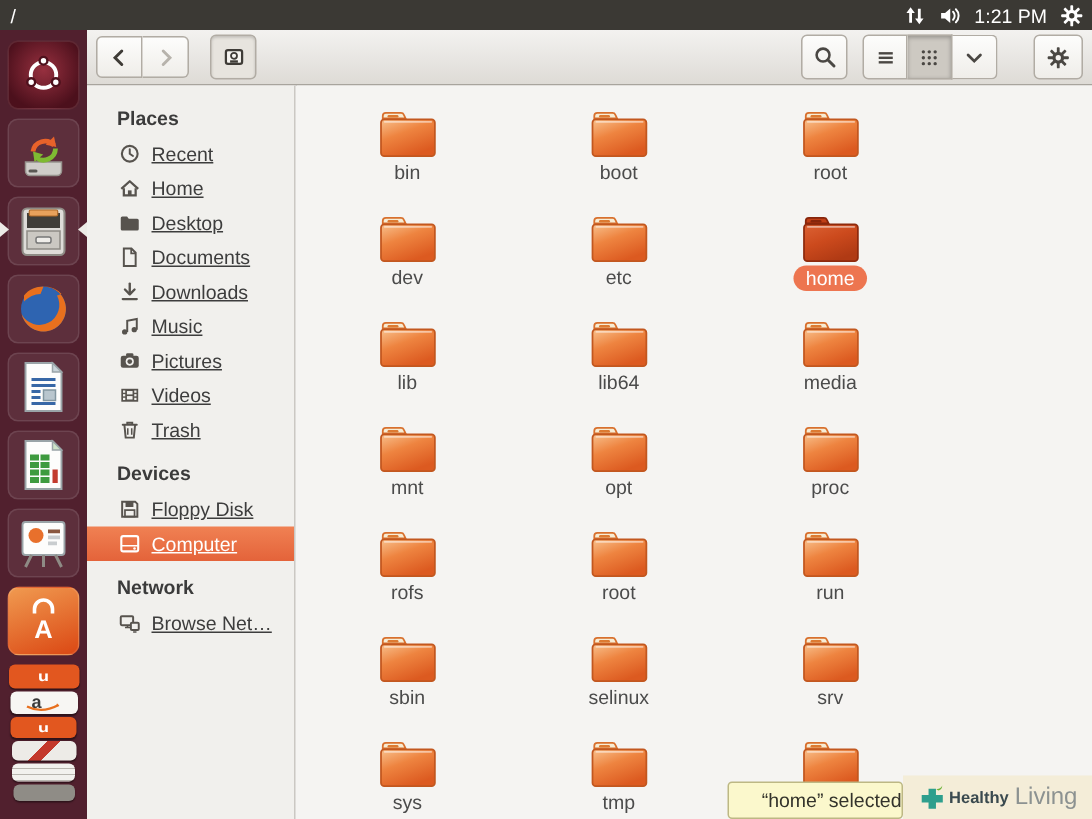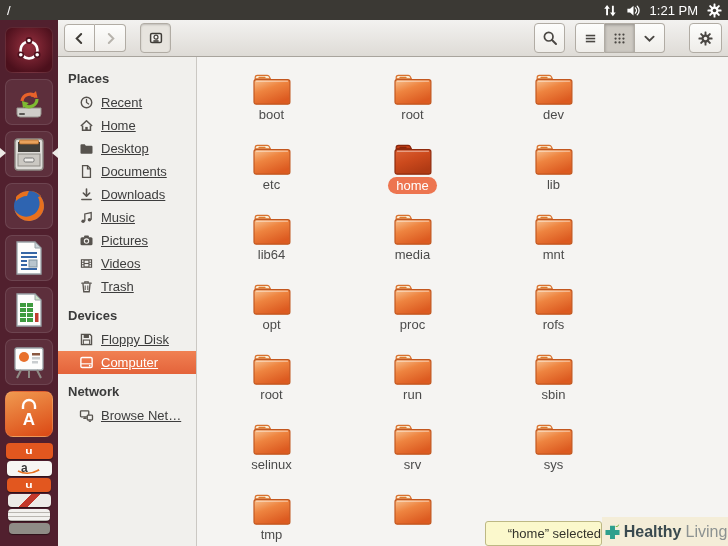--- a/index.html
+++ b/index.html
@@ -58,40 +58,40 @@
   #view-group{margin-left:10px;}
   #view-group .btn{width:30px;height:30px;border-radius:0;border-left:none;}
   #view-group .btn:first-child{border-radius:4px 0 0 4px;border-left:1px solid #B1ACA4;}
   #view-group .btn:last-child{border-radius:0 4px 4px 0;}
   .btn.pressed{background:#CDC9C2;box-shadow:inset 0 1px 3px rgba(0,0,0,0.28);}
   #btn-menu{width:33px;height:30px;margin-left:24px;}
   
   #sidebar{position:absolute;left:0;top:37px;width:139px;height:489px;box-sizing:border-box;
     background:#F1F0ED;border-right:1px solid #CBC8C3;padding-top:6px;overflow:hidden;
     font-size:13px;color:#3D3D3D;}
-  .sb-header{font-weight:bold;padding:10px 0 5px 10px;color:#3B3B3B;}
+  .sb-header{font-weight:bold;padding:10px 0 5px 20px;color:#3B3B3B;}
   .sb-header:first-child{padding-top:8px;}
   .sb-item{display:flex;align-items:center;height:23px;padding-left:21px;gap:7px;cursor:default;text-decoration:underline;}
   .sb-icon{width:15px;height:15px;display:flex;color:#57534E;flex:0 0 15px;}
   .sb-item.selected{background:linear-gradient(#F08153,#E4633A);color:#fff;}
   .sb-item.selected .sb-icon{color:#fff;}
   
   #content{position:absolute;left:140px;top:37px;width:530px;height:489px;background:#F5F4F2;overflow:hidden;}
   #folder-grid{display:grid;grid-template-columns:repeat(3,141px);grid-auto-rows:70px;padding:13px 0 0 3px;}
   .cell{display:flex;flex-direction:column;align-items:center;justify-content:flex-start;}
   .f-icon{height:36px;display:flex;align-items:flex-end;}
   .f-label{font-size:13px;color:#4B4B4B;margin-top:1px;line-height:15px;}
   .f-label.sel{background:#ED7550;color:#fff;border-radius:9px;padding:1px 8px;}
   
   #tooltip{position:absolute;left:485px;top:521px;width:117px;height:25px;box-sizing:border-box;z-index:12;
     background:#FBF8CC;border:1px solid #BDB884;border-radius:3px;
     font-size:13px;color:#33332B;display:flex;align-items:center;justify-content:flex-end;}
   #watermark{position:absolute;left:602px;top:517px;width:126px;height:29px;z-index:12;
     background:rgba(244,236,215,0.97);display:flex;align-items:center;justify-content:center;gap:2px;}
-  .wm-bold{font-size:16px;font-weight:bold;color:#3A4A4F;}
+  .wm-bold{font-size:11px;font-weight:bold;color:#3A4A4F;}
   .wm-light{font-size:16px;color:#8C9291;margin-left:2px;}
 </style>
 </head>
 <body>
 
 <svg width="0" height="0" style="position:absolute">
   <defs>
     <linearGradient id="fg" x1="0" y1="0" x2="0.55" y2="1">
       <stop offset="0" stop-color="#F8C08C"></stop>
         <stop offset="0.45" stop-color="#EE8440"></stop>
@@ -474,20 +474,31 @@
     <div id="folder-grid">
         <div class="cell">
           <div class="f-icon">
             <svg width="40" height="35" viewBox="0 0 44 38">
               <path d="M3.5 11V6.8q0-2.3 2.3-2.3h11q1.6 0 2.2 1.4l1.2 2.6H3.5z" fill="#F7ECD4" stroke="#D8702E" stroke-width="1.3"></path>
               <rect x="7" y="6" width="8" height="1.8" rx="0.9" fill="#DD7A31"></rect>
               <rect x="2.2" y="9.2" width="39.5" height="27" rx="2.4" fill="url(#fg)" stroke="#C2571F" stroke-width="1.3"></rect>
               <path d="M4.5 11h35" stroke="rgba(255,255,255,0.5)" stroke-width="1.3"></path>
             </svg>
           </div>
+          <div class="f-label">bin</div>
+        </div>
+        <div class="cell">
+          <div class="f-icon">
+            <svg width="40" height="35" viewBox="0 0 44 38">
+              <path d="M3.5 11V6.8q0-2.3 2.3-2.3h11q1.6 0 2.2 1.4l1.2 2.6H3.5z" fill="#F7ECD4" stroke="#D8702E" stroke-width="1.3"></path>
+              <rect x="7" y="6" width="8" height="1.8" rx="0.9" fill="#DD7A31"></rect>
+              <rect x="2.2" y="9.2" width="39.5" height="27" rx="2.4" fill="url(#fg)" stroke="#C2571F" stroke-width="1.3"></rect>
+              <path d="M4.5 11h35" stroke="rgba(255,255,255,0.5)" stroke-width="1.3"></path>
+            </svg>
+          </div>
           <div class="f-label">boot</div>
         </div>
         <div class="cell">
           <div class="f-icon">
             <svg width="40" height="35" viewBox="0 0 44 38">
               <path d="M3.5 11V6.8q0-2.3 2.3-2.3h11q1.6 0 2.2 1.4l1.2 2.6H3.5z" fill="#F7ECD4" stroke="#D8702E" stroke-width="1.3"></path>
               <rect x="7" y="6" width="8" height="1.8" rx="0.9" fill="#DD7A31"></rect>
               <rect x="2.2" y="9.2" width="39.5" height="27" rx="2.4" fill="url(#fg)" stroke="#C2571F" stroke-width="1.3"></rect>
               <path d="M4.5 11h35" stroke="rgba(255,255,255,0.5)" stroke-width="1.3"></path>
             </svg>

